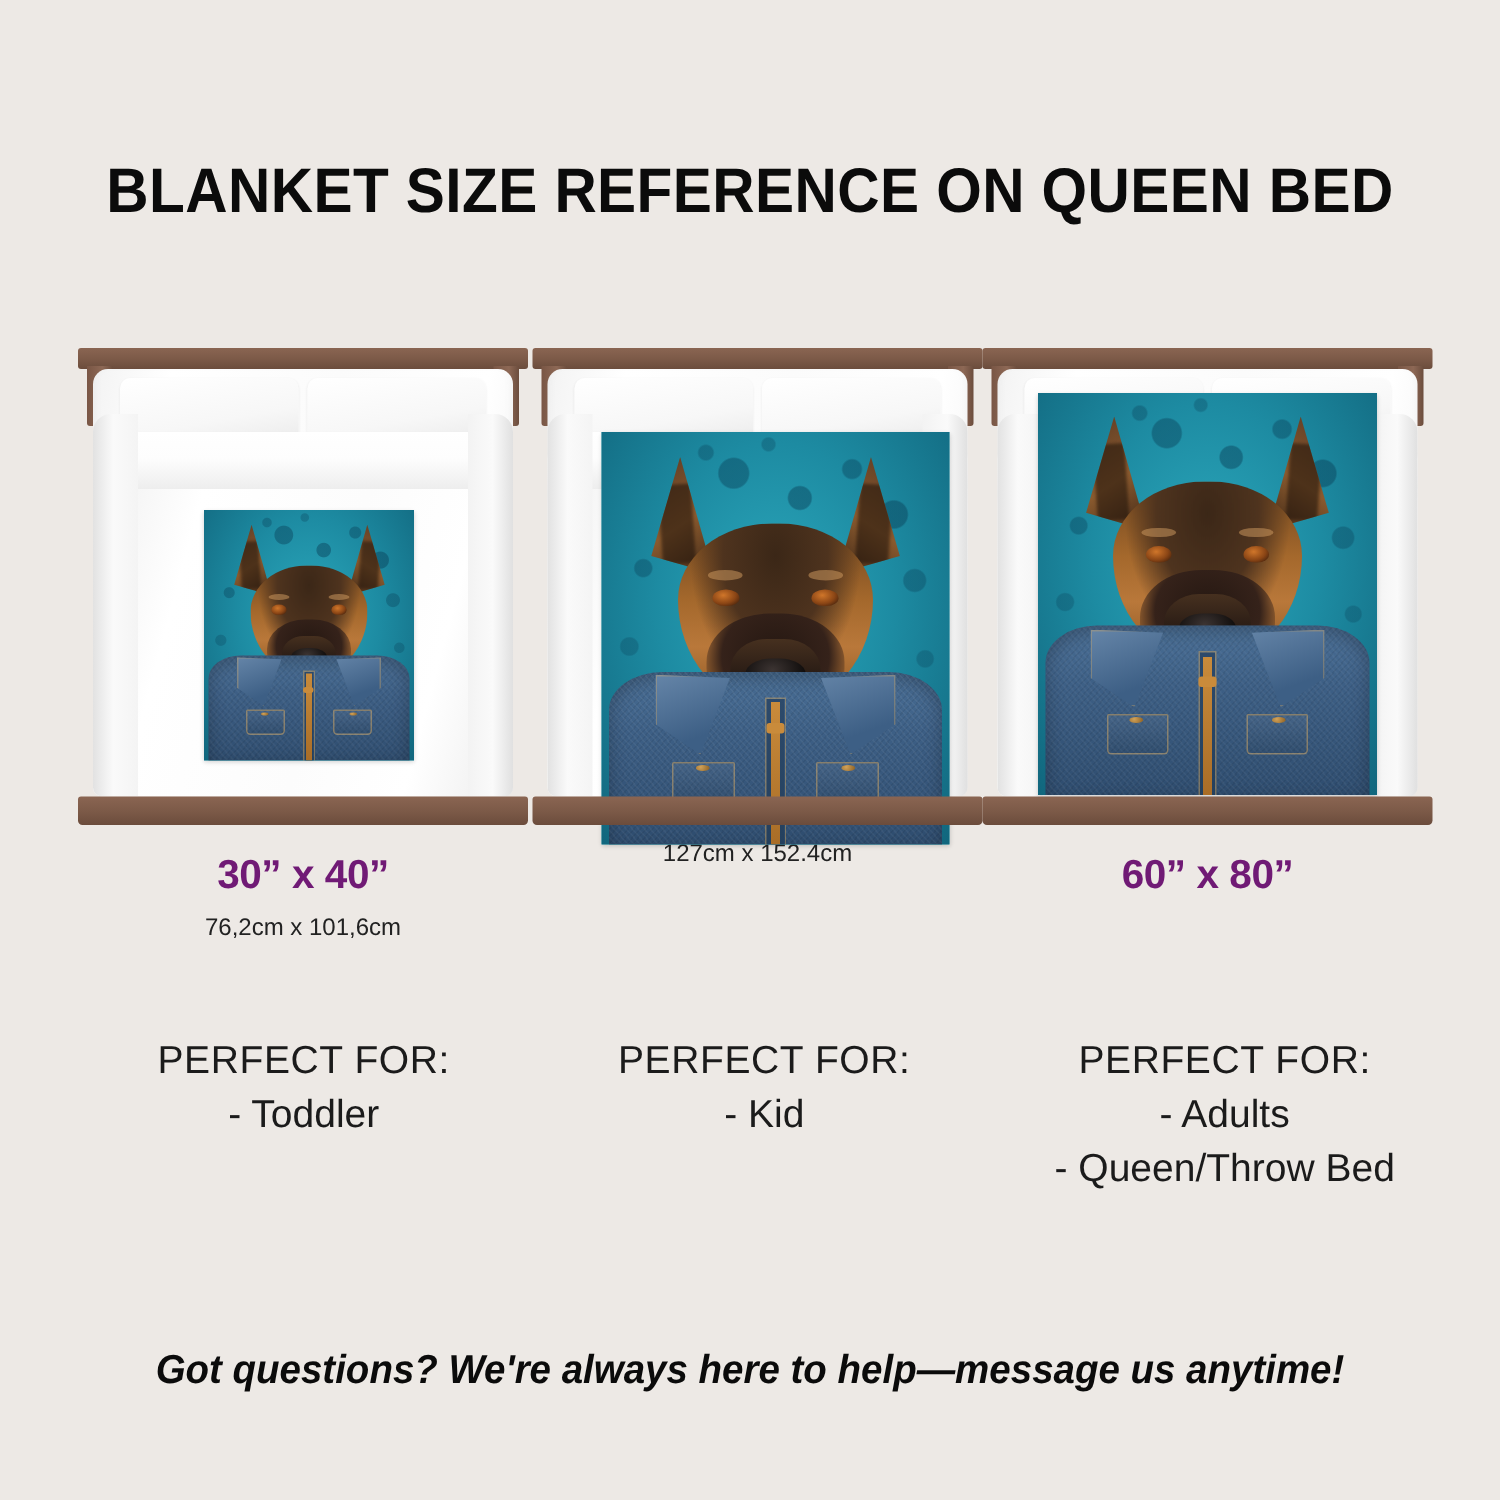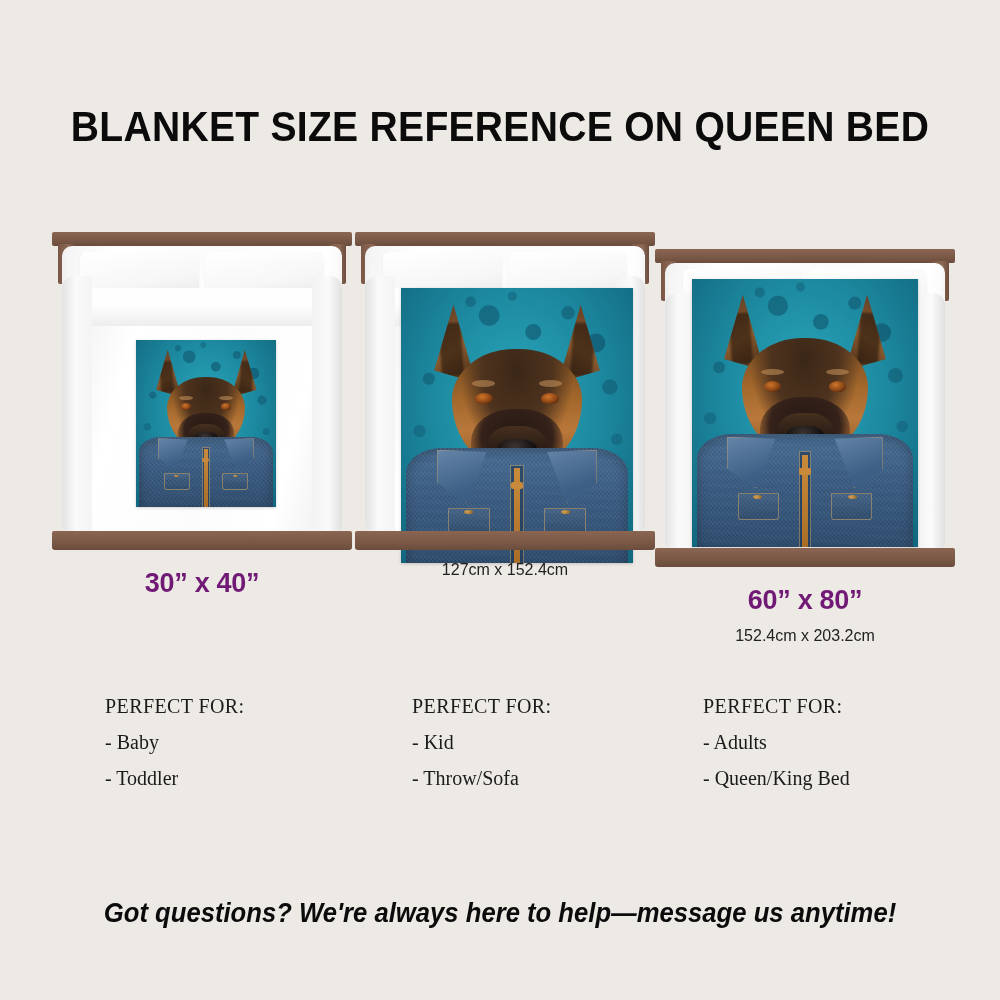--- a/index.html
+++ b/index.html
@@ -23,21 +23,21 @@
     letter-spacing:0.3px;
     transform:scaleX(0.93);
     color:#0b0b0b;
     white-space:nowrap;
   }
 
   
   .col { position:absolute; top:232px; width:300px; }
   .col-1 { left:52px; }
   .col-2 { left:355px; }
-  .col-3 { left:655px;margin-top:17px; }
+  .col-3 { left:655px; }
 
   
   .bed { position:relative; height:318px; }
 
   .head-rail, .foot-rail {
     position:absolute;
     background:linear-gradient(180deg,#8a6552 0%,#7b5947 55%,#6b4c3c 100%);
     border-radius:2px;
   }
   .head-rail { top:0; height:14px; }
@@ -257,24 +257,25 @@
     margin-top:11px;
     text-align:center;
     font-size:16px;
     color:#222;
   }
 
   
   .pf {
     position:absolute;
     top:688px;
-    font-family:Liberation Serif, serif;
-    font-size:20px;
+    font-family:Liberation Sans, sans-serif;
+    font-size:26px;
     color:#1b1b1b;
     line-height:36px;
+    text-align:center;
   }
   .pf-1 { left:105px; }
   .pf-2 { left:412px; }
   .pf-3 { left:703px; }
   .pf-title { letter-spacing:.4px; }
   .pf-item { white-space:nowrap; }
 
   
   .footer {
     position:absolute;
@@ -334,20 +335,21 @@
           <div class="pocket l"></div>
           <div class="pocket r"></div>
           <div class="btn l"></div>
           <div class="btn r"></div>
         </div>
       </div>
     </div>
     <div class="foot-rail" style="left:0;right:0;"></div>
   </div>
   <div class="size-in">30” x 40”</div>
+  <div class="size-cm">76,2cm x 101,6cm</div>
 </div>
 
 <div class="col col-2">
   <div class="bed">
     <div class="head-rail" style="left:0;right:0;"></div>
     <div class="post l"></div>
     <div class="post r"></div>
     <div class="mattress">
       <div class="pillow p1"></div>
       <div class="pillow p2"></div>
@@ -432,34 +434,31 @@
           <div class="pocket l"></div>
           <div class="pocket r"></div>
           <div class="btn l"></div>
           <div class="btn r"></div>
         </div>
       </div>
     </div>
     <div class="foot-rail" style="left:0;right:0;"></div>
   </div>
   <div class="size-in">60” x 80”</div>
-  <div class="size-cm">152.4cm x 203.2cm</div>
 </div>
 
 <div class="pf pf-1">
   <div class="pf-title">PERFECT FOR:</div>
-  <div class="pf-item">- Baby</div>
   <div class="pf-item">- Toddler</div>
 </div>
 
 <div class="pf pf-2">
   <div class="pf-title">PERFECT FOR:</div>
   <div class="pf-item">- Kid</div>
-  <div class="pf-item">- Throw/Sofa</div>
 </div>
 
 <div class="pf pf-3">
   <div class="pf-title">PERFECT FOR:</div>
   <div class="pf-item">- Adults</div>
-  <div class="pf-item">- Queen/King Bed</div>
+  <div class="pf-item">- Queen/Throw Bed</div>
 </div>
 
 <div class="footer">Got questions? We're always here to help—message us anytime!</div>
 
 </body></html>

